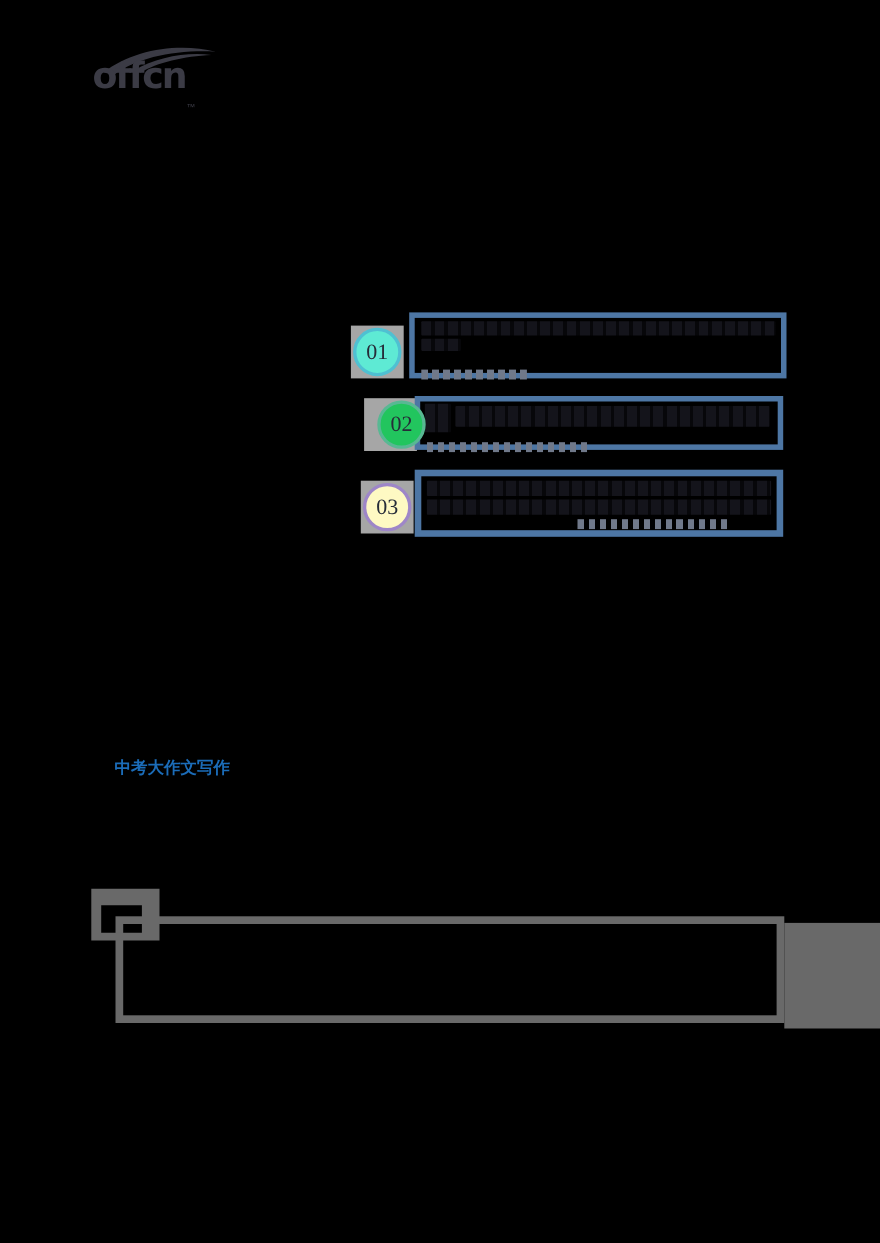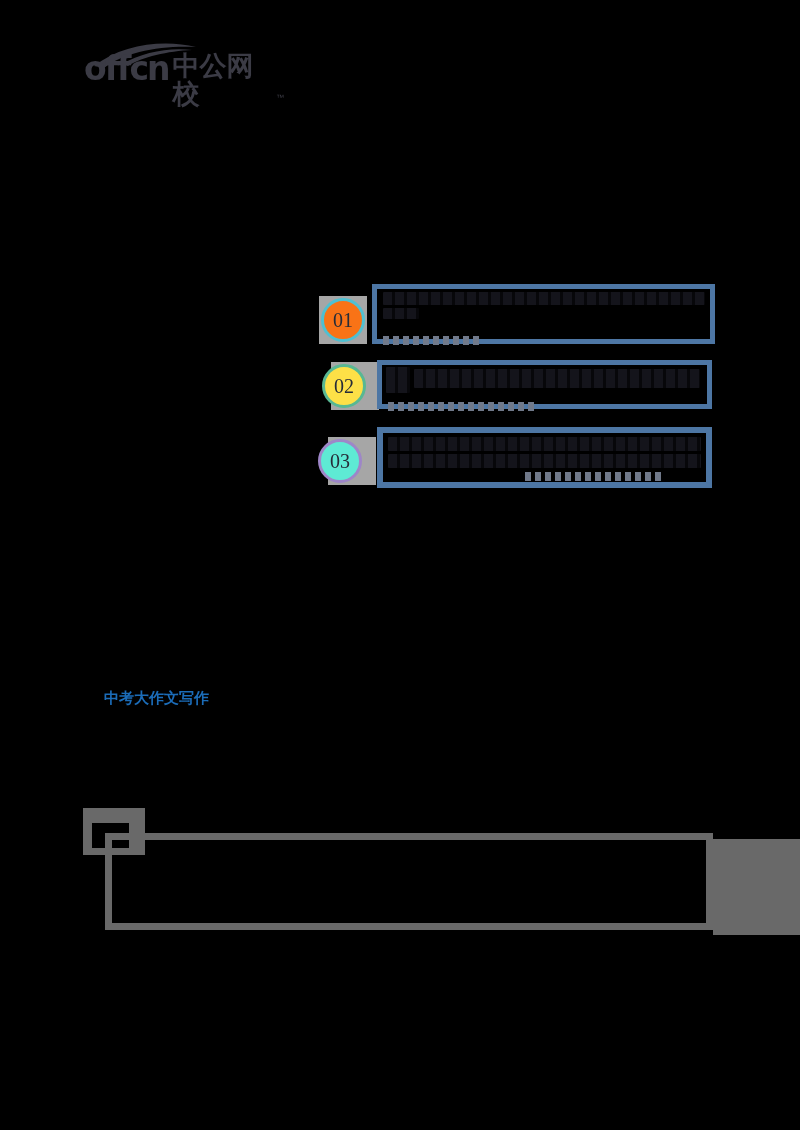--- a/index.html
+++ b/index.html
@@ -54,23 +54,23 @@
   .g3{left:328px;top:437px;}
 
   .num-circle{
     box-sizing:border-box;
     width:44px;height:44px;border-radius:50%;
     border:3px solid;
     display:flex;align-items:center;justify-content:center;
     font-family:"Liberation Serif","DejaVu Serif",serif;
     font-size:20px;color:#262c38;
   }
-  .c1{left:321px;top:298px;border-color:#4fc0d2;background:#f97316;}
-  .c2{left:322px;top:364px;border-color:#58b893;background:#fde047;}
-  .c3{left:318px;top:439px;border-color:#9e86c8;background:#5eead4;}
+  .c1{left:321px;top:298px;border-color:#4fc0d2;background:#5eead4;}
+  .c2{left:343px;top:364px;border-color:#58b893;background:#22c55e;}
+  .c3{left:330px;top:439px;border-color:#9e86c8;background:#fef9c3;}
 
   
   .smudge-dark{
     background:repeating-linear-gradient(90deg,#14141b 0 9px,#07070a 9px 12px);
     filter:blur(0.5px);
     border-radius:1px;
   }
   .smudge-gray{
     background:repeating-linear-gradient(90deg,#70798a 0 6px,rgba(0,0,0,0) 6px 10px);
     filter:blur(0.4px);
@@ -109,21 +109,20 @@
 <body>
 
 <div>
 
   <svg class="abs logo-swoosh" viewBox="0 0 120 30" xmlns="http://www.w3.org/2000/svg">
     <path d="M2 28 C 30 6, 72 1, 104 9 C 70 7, 32 14, 12 30 Z" fill="#3b3b45"></path>
     <path d="M30 26 C 50 14, 78 9, 100 12 C 76 13, 50 19, 36 28 Z" fill="#3b3b45"></path>
   </svg>
   <div class="abs logo">
     <span class="latin">offcn</span>
-    <span class="cjk">中公网校</span>
     <span class="mark">™</span>
   </div>
 
   <div class="abs ghost g1"></div>
   <div class="abs callout b1">
     <span class="smudge-dark" style="left:6px;top:3px;width:322px;height:13px;"></span>
     <span class="smudge-dark" style="left:6px;top:19px;width:36px;height:11px;"></span>
     <span class="smudge-gray" style="left:6px;bottom:-6px;width:96px;"></span>
   </div>
   <div class="abs num-circle c1">

